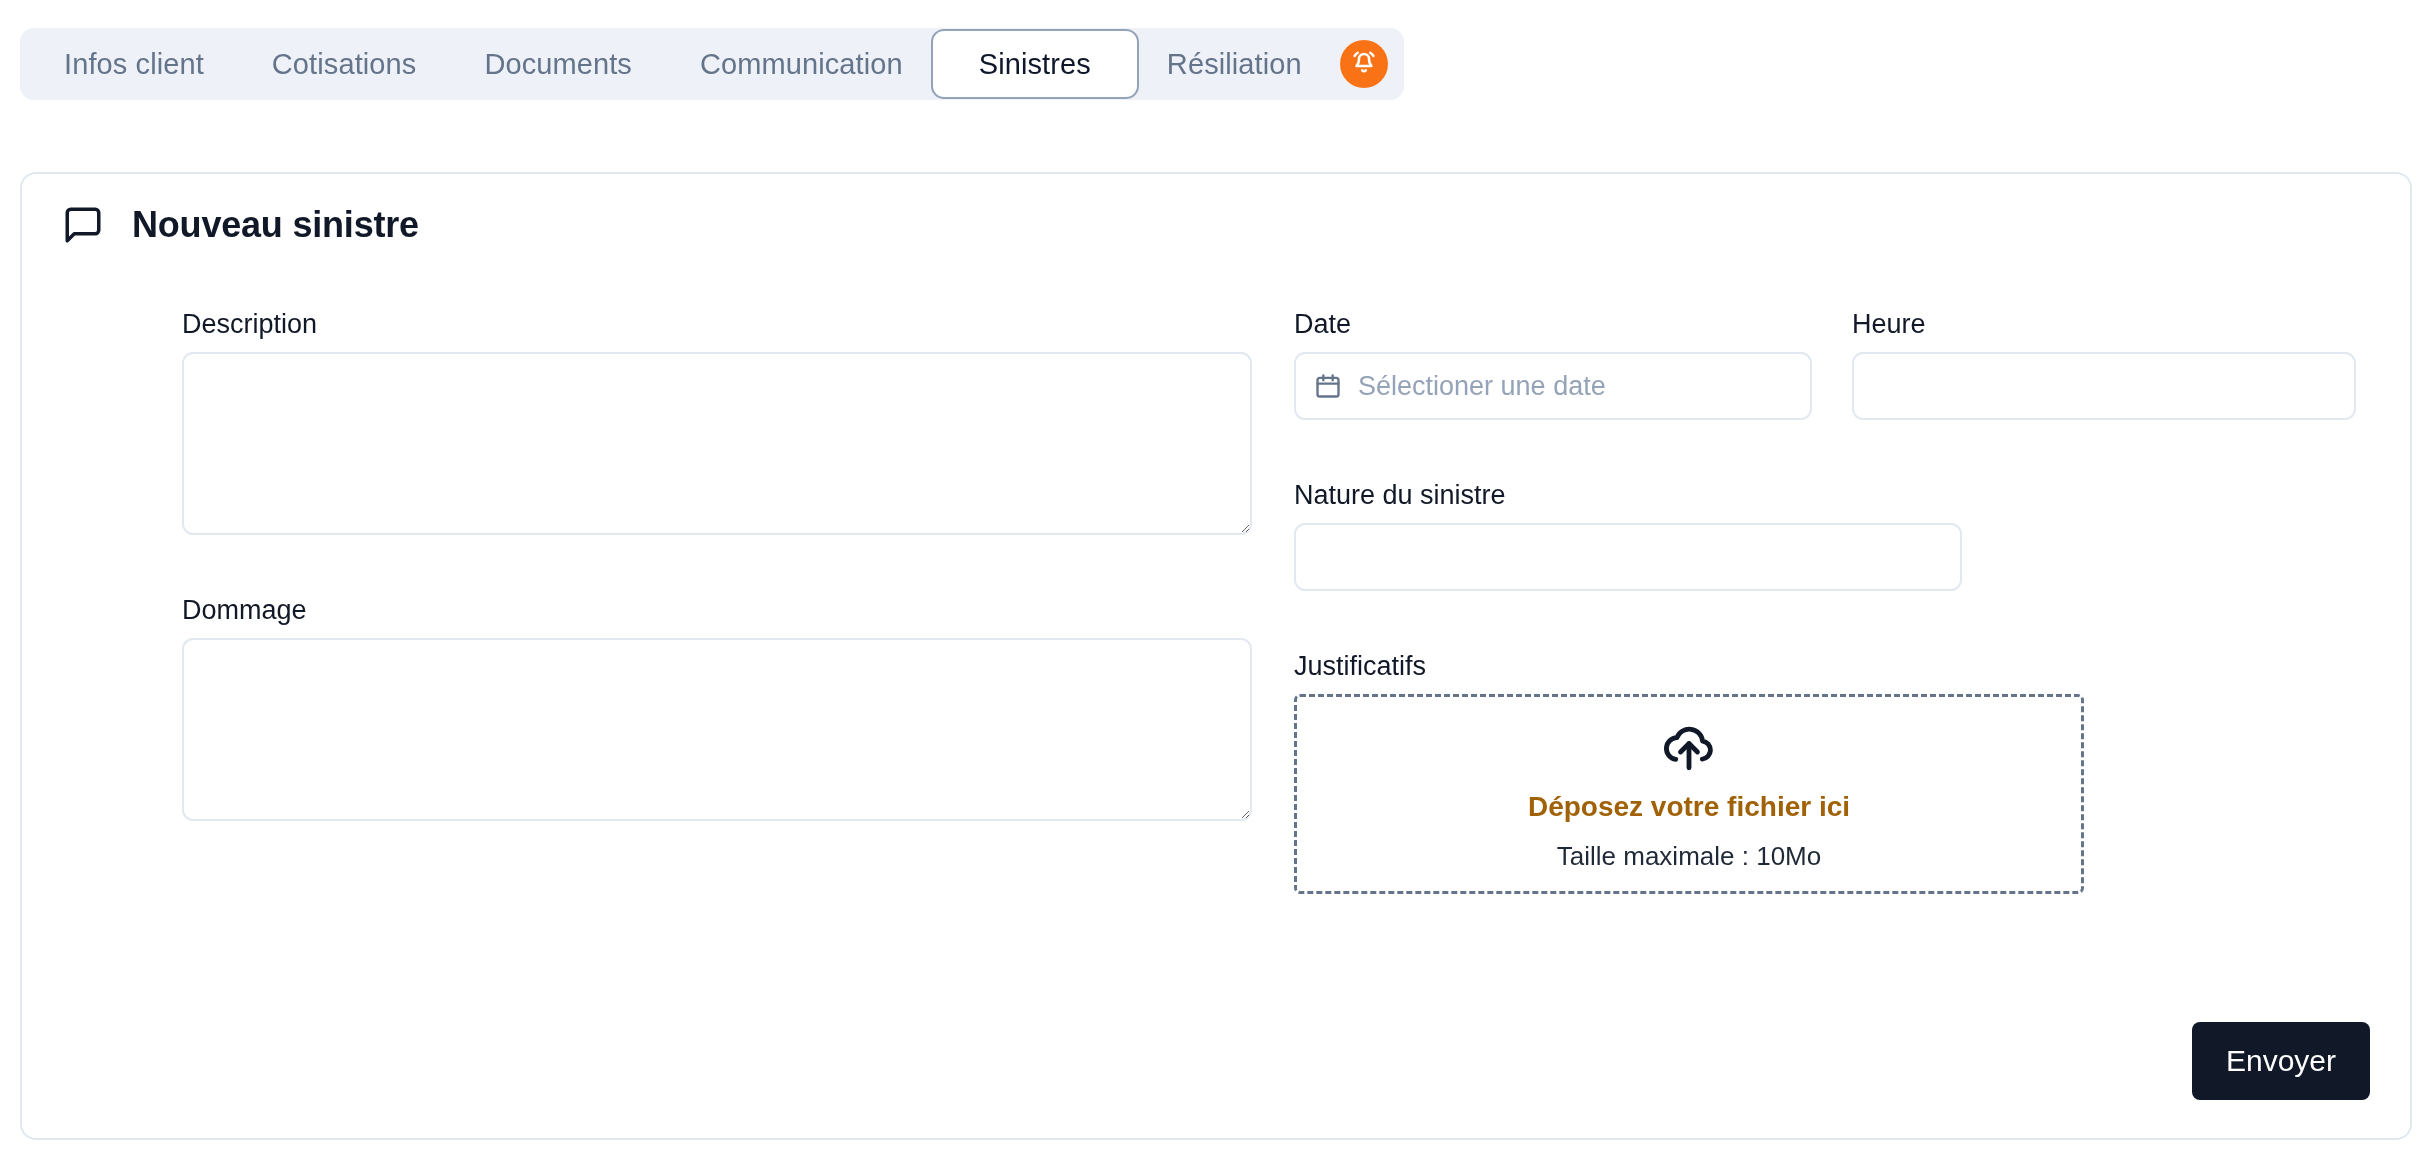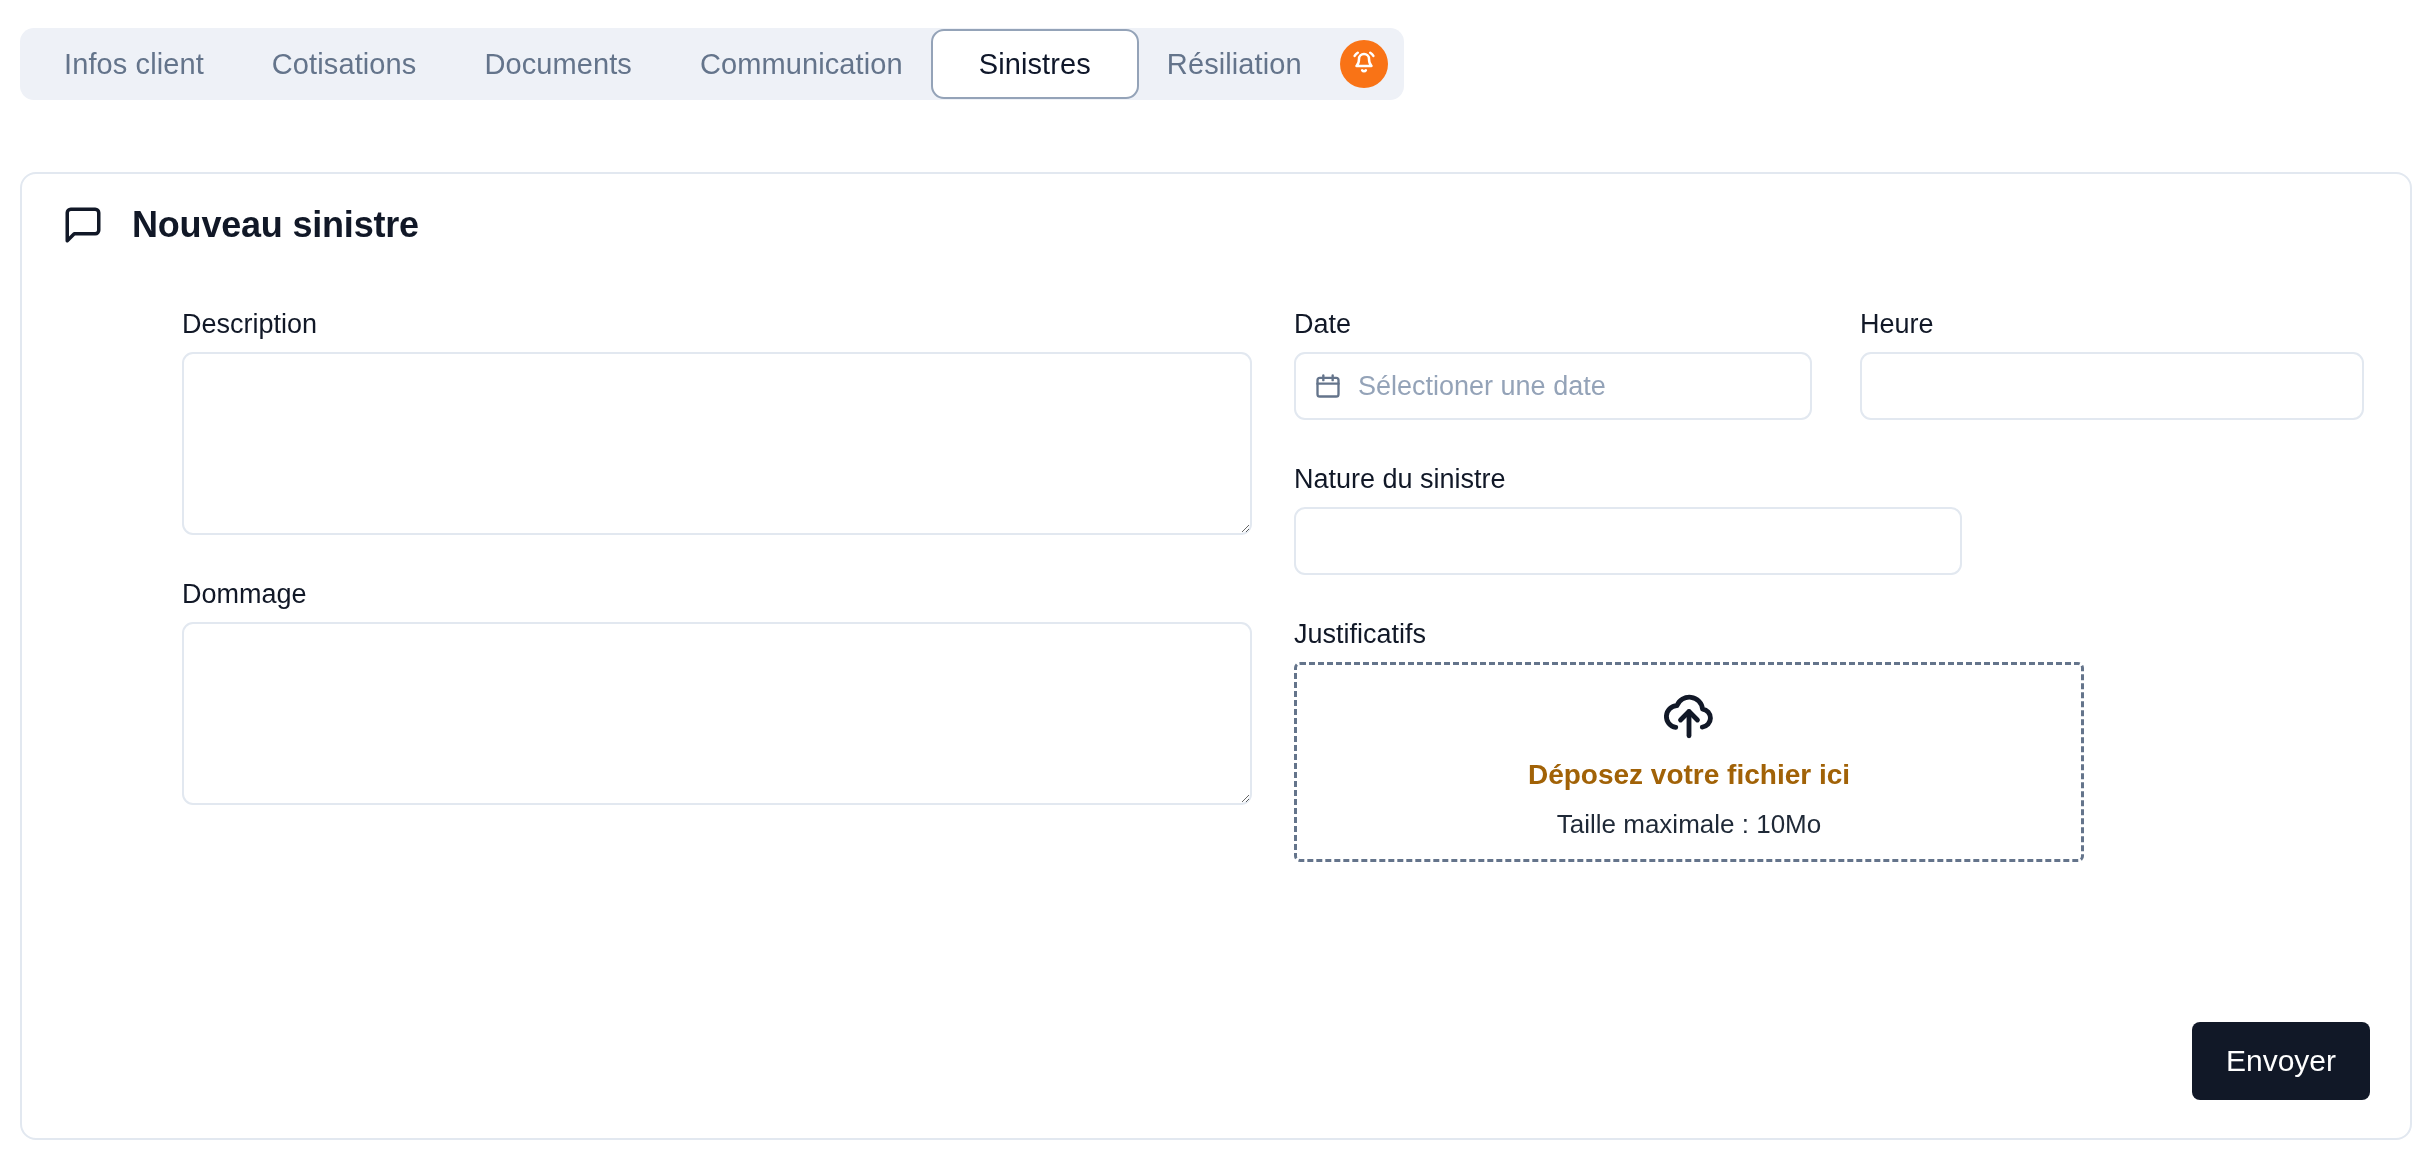--- a/index.html
+++ b/index.html
@@ -130,27 +130,26 @@
   }
 
   textarea.ctrl {
     height: 183px;
     resize: vertical;
     line-height: 1.4;
   }
 
   input.ctrl { height: 68px; }
 
-  .block { margin-bottom: 44px; }
+  .block { margin-bottom: 60px; }
 
   
   .row {
     display: flex;
     gap: 40px;
-    justify-content: space-between;
   }
   .row .col-date  { width: 518px; }
   .row .col-heure { width: 504px; }
 
   .date-control {
     position: relative;
     height: 68px;
     border: 2px solid #e2e8f0;
     border-radius: 11px;
     background: #fff;

